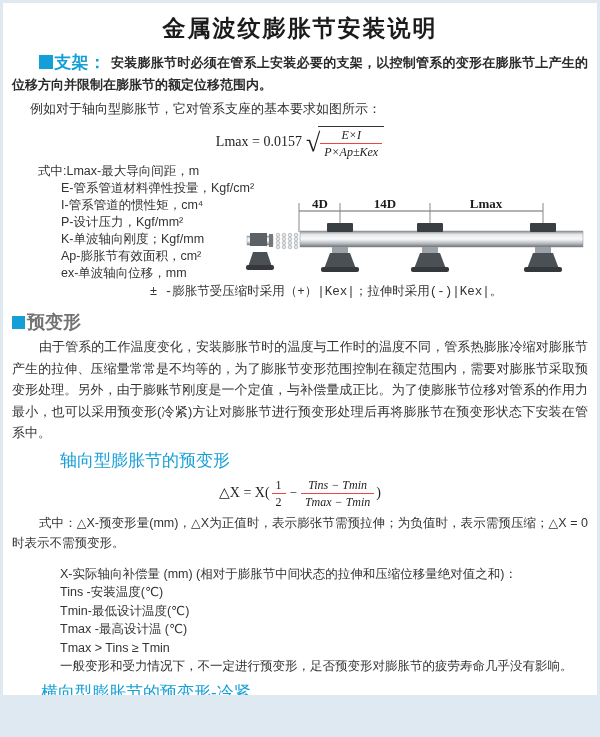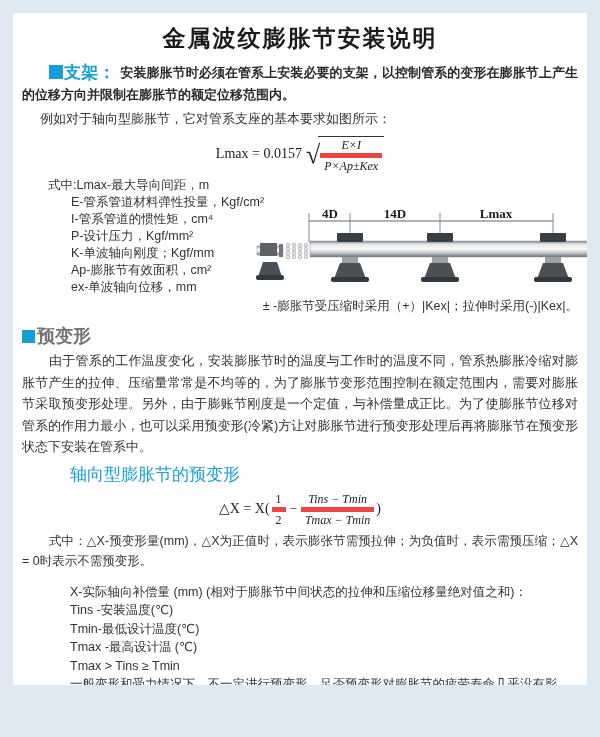--- a/index.html
+++ b/index.html
@@ -1,41 +1,41 @@
 <!DOCTYPE html>
 <html><head>
 <meta charset="utf-8">
 <style>
   html,body{margin:0;padding:0;background:#dfe9f1;}
-  .frame{width:600px;height:698px;box-sizing:border-box;background:#dfe9f1;padding:13px;}
+  .frame{width:600px;height:698px;box-sizing:border-box;background:#dfe9f1;padding:3px;}
   .page{position:relative;width:100%;height:100%;box-sizing:border-box;background:#ffffff;
         overflow:hidden;font-family:"Liberation Sans","DejaVu Sans",sans-serif;color:#333;}
   h1.title{font-size:23px;font-weight:bold;color:#1b1b1b;text-align:center;margin:10px 0 6px;letter-spacing:2px;}
   .para{font-size:13px;line-height:22px;margin:0 9px;text-align:justify;}
   .para.tight{line-height:21.5px;}
   .indent{text-indent:27px;}
   .sq{display:inline-block;width:14px;height:14px;background:#149fd6;vertical-align:-2px;margin-right:1px;}
   .sq.small{width:13px;height:13px;}
   .sec-head{font-size:17px;font-weight:bold;color:#149fd6;margin-right:5px;vertical-align:-1px;}
   .bold-t{font-weight:bold;color:#2a2a2a;}
   .example{margin:2px 9px 0 27px;text-indent:0;text-align:left;}
   .formula{text-align:center;margin:6px 0 4px;font-family:"Liberation Serif","DejaVu Serif",serif;color:#222;}
   .f-lhs{font-weight:normal;font-size:14px;}
   .f-op{font-size:13px;padding:0 2px;}
   .f-rhs{font-weight:bold;font-size:14px;}
   .sqrt{font-size:26px;font-weight:normal;vertical-align:middle;letter-spacing:-2px;}
   .radicand{display:inline-block;border-top:1.2px solid #333;vertical-align:middle;padding-top:1px;}
   .frac{display:inline-block;vertical-align:middle;text-align:center;font-size:12px;line-height:14px;padding:0 2px;}
-  .frac .num{display:block;border-bottom:5px solid #ef4444;padding:0 4px 1px;text-align:center;}
+  .frac .num{display:block;border-bottom:1px solid #ef4444;padding:0 4px 1px;text-align:center;}
   .frac .den{display:block;padding:1px 4px 0;}
   .serif-i{font-style:italic;}
   .defs{margin:2px 0 0 35px;}
   .defs p{margin:0;font-size:12.5px;line-height:17px;color:#333;}
   .defs p.sub{padding-left:23px;}
-  .note-line{margin:1px 9px 0 35px;text-indent:26px;font-size:12.5px;line-height:19px;text-align:right;}
+  .note-line{margin:1px 9px 0 35px;text-indent:26px;font-size:12.5px;line-height:19px;text-align:center;font-family:Liberation Mono, monospace;}
   h2.sec{margin:10px 0 4px 9px;font-size:18px;line-height:20px;font-weight:bold;color:#737373;}
   h2.sec .sq{margin-right:2px;vertical-align:-1px;}
   h3.sub-blue{color:#149fd6;font-size:17px;font-weight:normal;margin:6px 0 2px 57px;line-height:22px;}
   h3.sub-blue.second{margin-left:38px;font-weight:normal;}
   .ax-lines{margin:12px 9px 0 57px;}
   .ax-lines p{margin:0;font-size:12.5px;line-height:18.5px;text-align:left;}
   .diagram{position:absolute;left:242px;top:192px;width:352px;height:92px;}
   .dim-label{font-family:"Liberation Serif","DejaVu Serif",serif;font-weight:bold;font-size:13px;fill:#1d1d1d;text-anchor:middle;}
 </style>
 </head>

